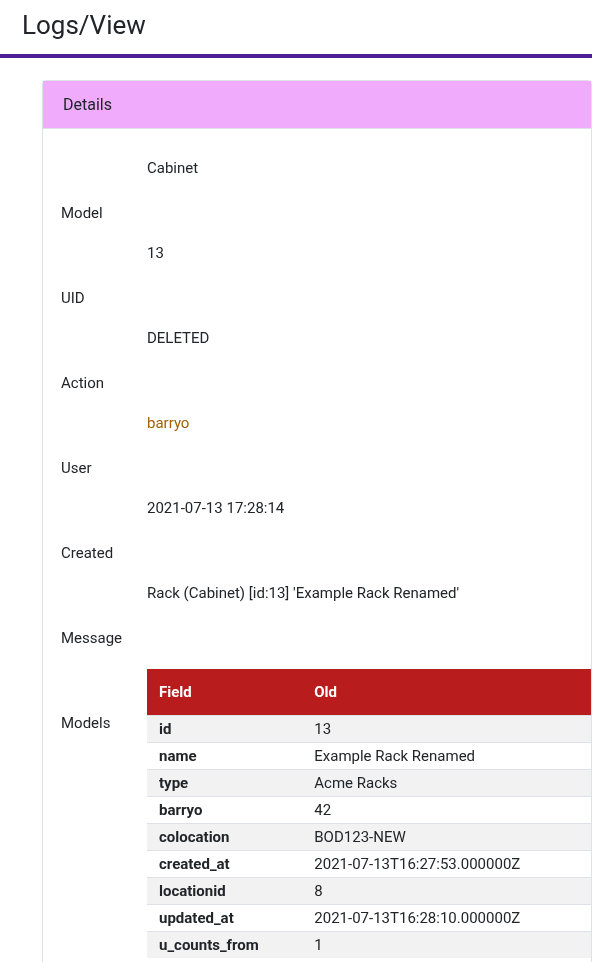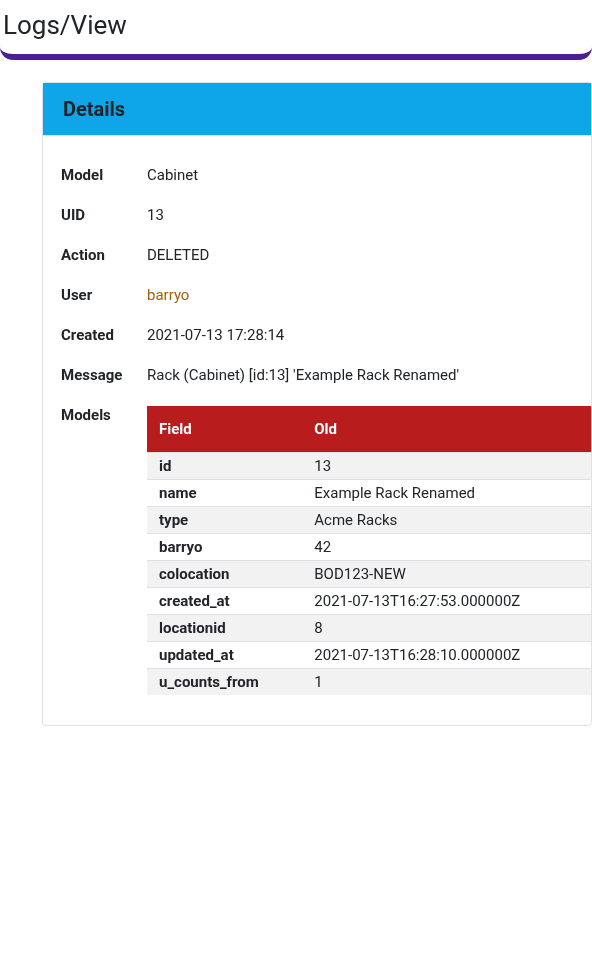--- a/index.html
+++ b/index.html
@@ -11,53 +11,53 @@
       font-family: -apple-system, BlinkMacSystemFont, "Segoe UI", Roboto, "Helvetica Neue", Arial, sans-serif;
       font-size: 16px;
       color: #212529;
       background: #fff;
       width: 592px;
     }
     .page-title {
       font-size: 26px;
       font-weight: 400;
       color: #212529;
-      padding: 10px 0 14px 3px;
-      border-bottom: 6px solid #4c1d95;
-      border-radius: 13px;
+      padding: 10px 0 14px 22px;
+      border-bottom: 4px solid #4c1d95;
     }
     .card {
       margin: 22px 0 0 42px;
       border: 1px solid #dee2e6;
       border-radius: 4px;
       background: #fff;
     }
     .card-header {
-      background: #0ea5e9;
+      background: #f0abfc;
       border-bottom: 1px solid #dee2e6;
       padding: 14px 20px;
-      font-weight: 700;
-      font-size: 20px;
+      font-weight: 400;
+      font-size: 16px;
     }
     .card-body {
       padding: 30px 0 30px 18px;
     }
     .detail-row {
       display: flex;
       align-items: flex-start;
       margin-bottom: 22px;
     }
     .detail-row:last-child {
       margin-bottom: 0;
     }
     .detail-label {
       width: 86px;
-      font-weight: 700;
+      font-weight: 400;
       font-size: 15px;
       flex-shrink: 0;
+      margin-top: 45px;
     }
     .detail-value {
       font-size: 15px;
       flex: 1;
     }
     .detail-value a {
       color: #a16207;
       text-decoration: none;
       font-weight: 400;
     }

